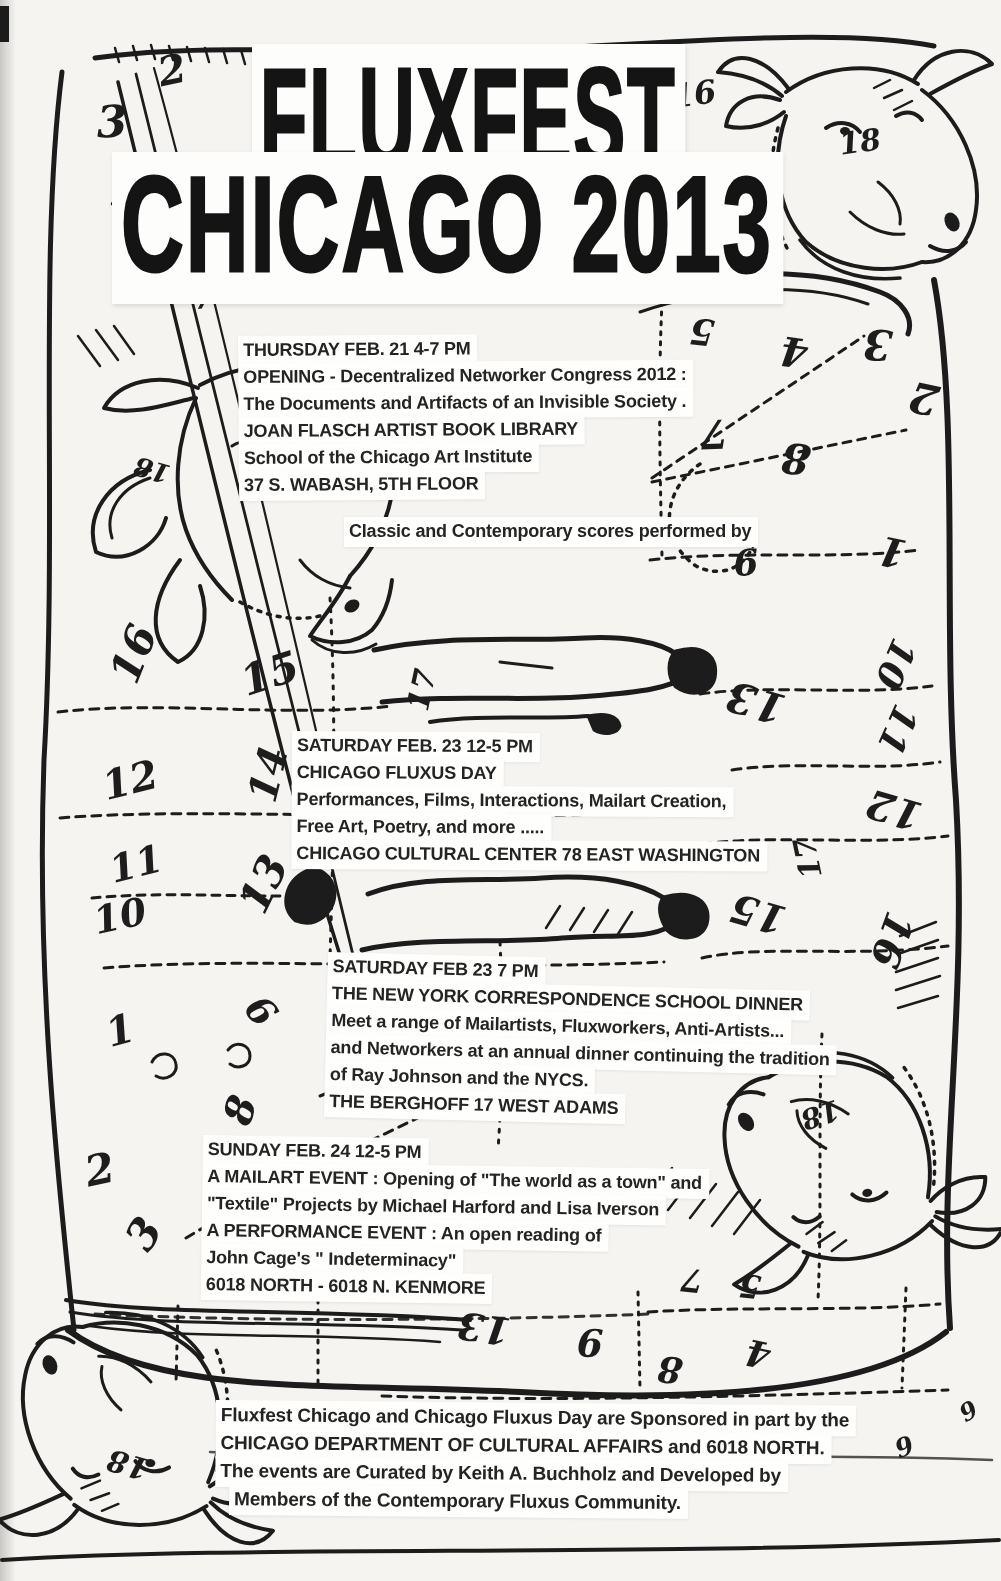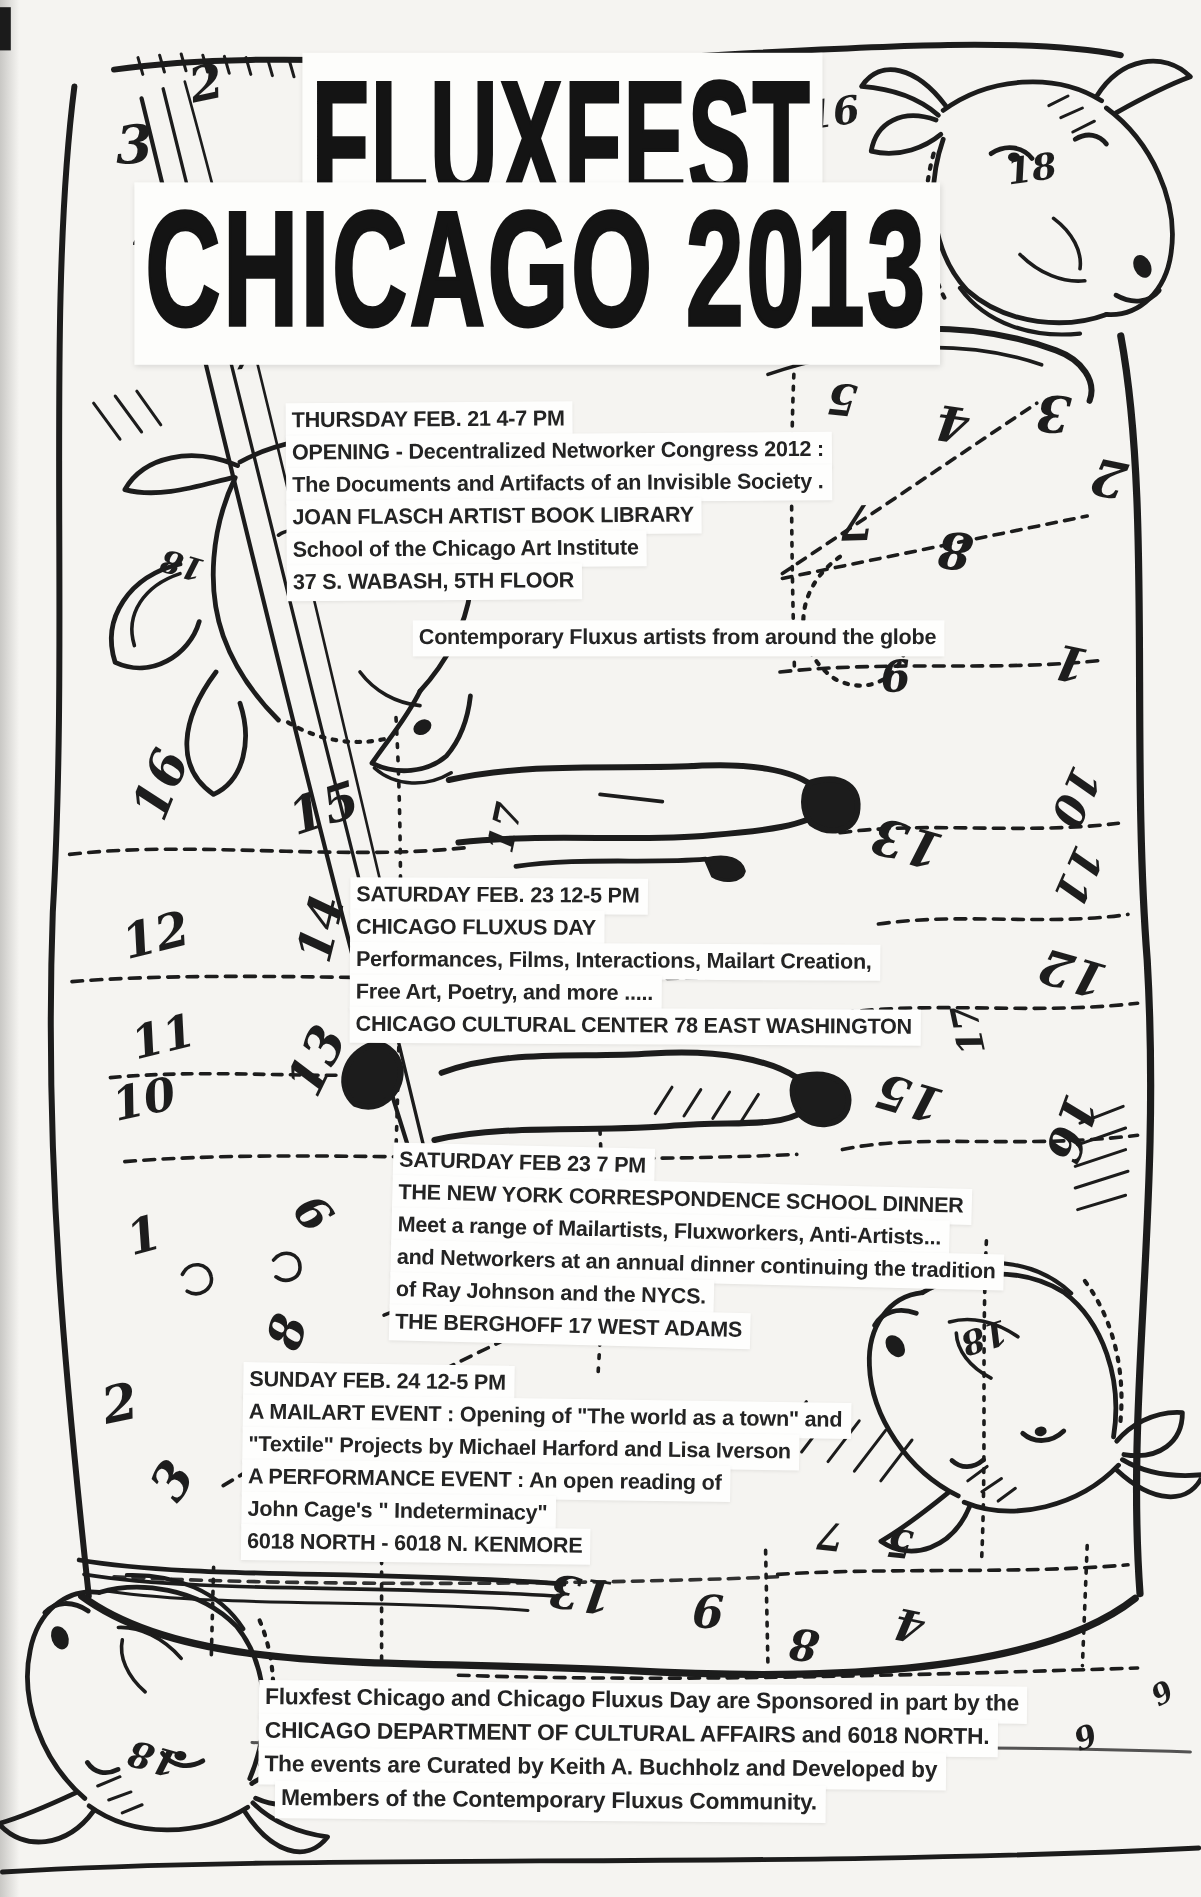--- a/index.html
+++ b/index.html
@@ -234,21 +234,21 @@
   <div id="events">
       <div class="event-block" style="left: 238px; top: 336px; transform: rotate(-0.4deg);">
         <div class="strip-row"><span class="strip">THURSDAY FEB. 21  4-7  PM</span></div>
         <div class="strip-row"><span class="strip">OPENING - Decentralized Networker Congress 2012 :</span></div>
         <div class="strip-row"><span class="strip">The Documents and Artifacts of an Invisible Society .</span></div>
         <div class="strip-row"><span class="strip">JOAN FLASCH ARTIST BOOK LIBRARY</span></div>
         <div class="strip-row"><span class="strip">School of the Chicago Art Institute</span></div>
         <div class="strip-row"><span class="strip">37 S. WABASH,  5TH FLOOR</span></div>
       </div>
       <div class="event-block" style="left: 344px; top: 517px; transform: rotate(0deg);">
-        <div class="strip-row"><span class="strip">Contemporary Fluxus artists from around the globe</span></div>
+        <div class="strip-row"><span class="strip">Classic and Contemporary scores performed by</span></div>
       </div>
       <div class="event-block" style="left: 292px; top: 731px; transform: rotate(0.3deg);">
         <div class="strip-row"><span class="strip">SATURDAY FEB. 23  12-5 PM</span></div>
         <div class="strip-row"><span class="strip">CHICAGO FLUXUS DAY</span></div>
         <div class="strip-row"><span class="strip">Performances, Films, Interactions, Mailart Creation,</span></div>
         <div class="strip-row"><span class="strip">Free Art, Poetry, and more .....</span></div>
         <div class="strip-row"><span class="strip">CHICAGO CULTURAL CENTER   78 EAST WASHINGTON</span></div>
       </div>
       <div class="event-block" style="left: 328px; top: 952px; transform: rotate(1.4deg);">
         <div class="strip-row"><span class="strip">SATURDAY FEB 23   7 PM</span></div>

